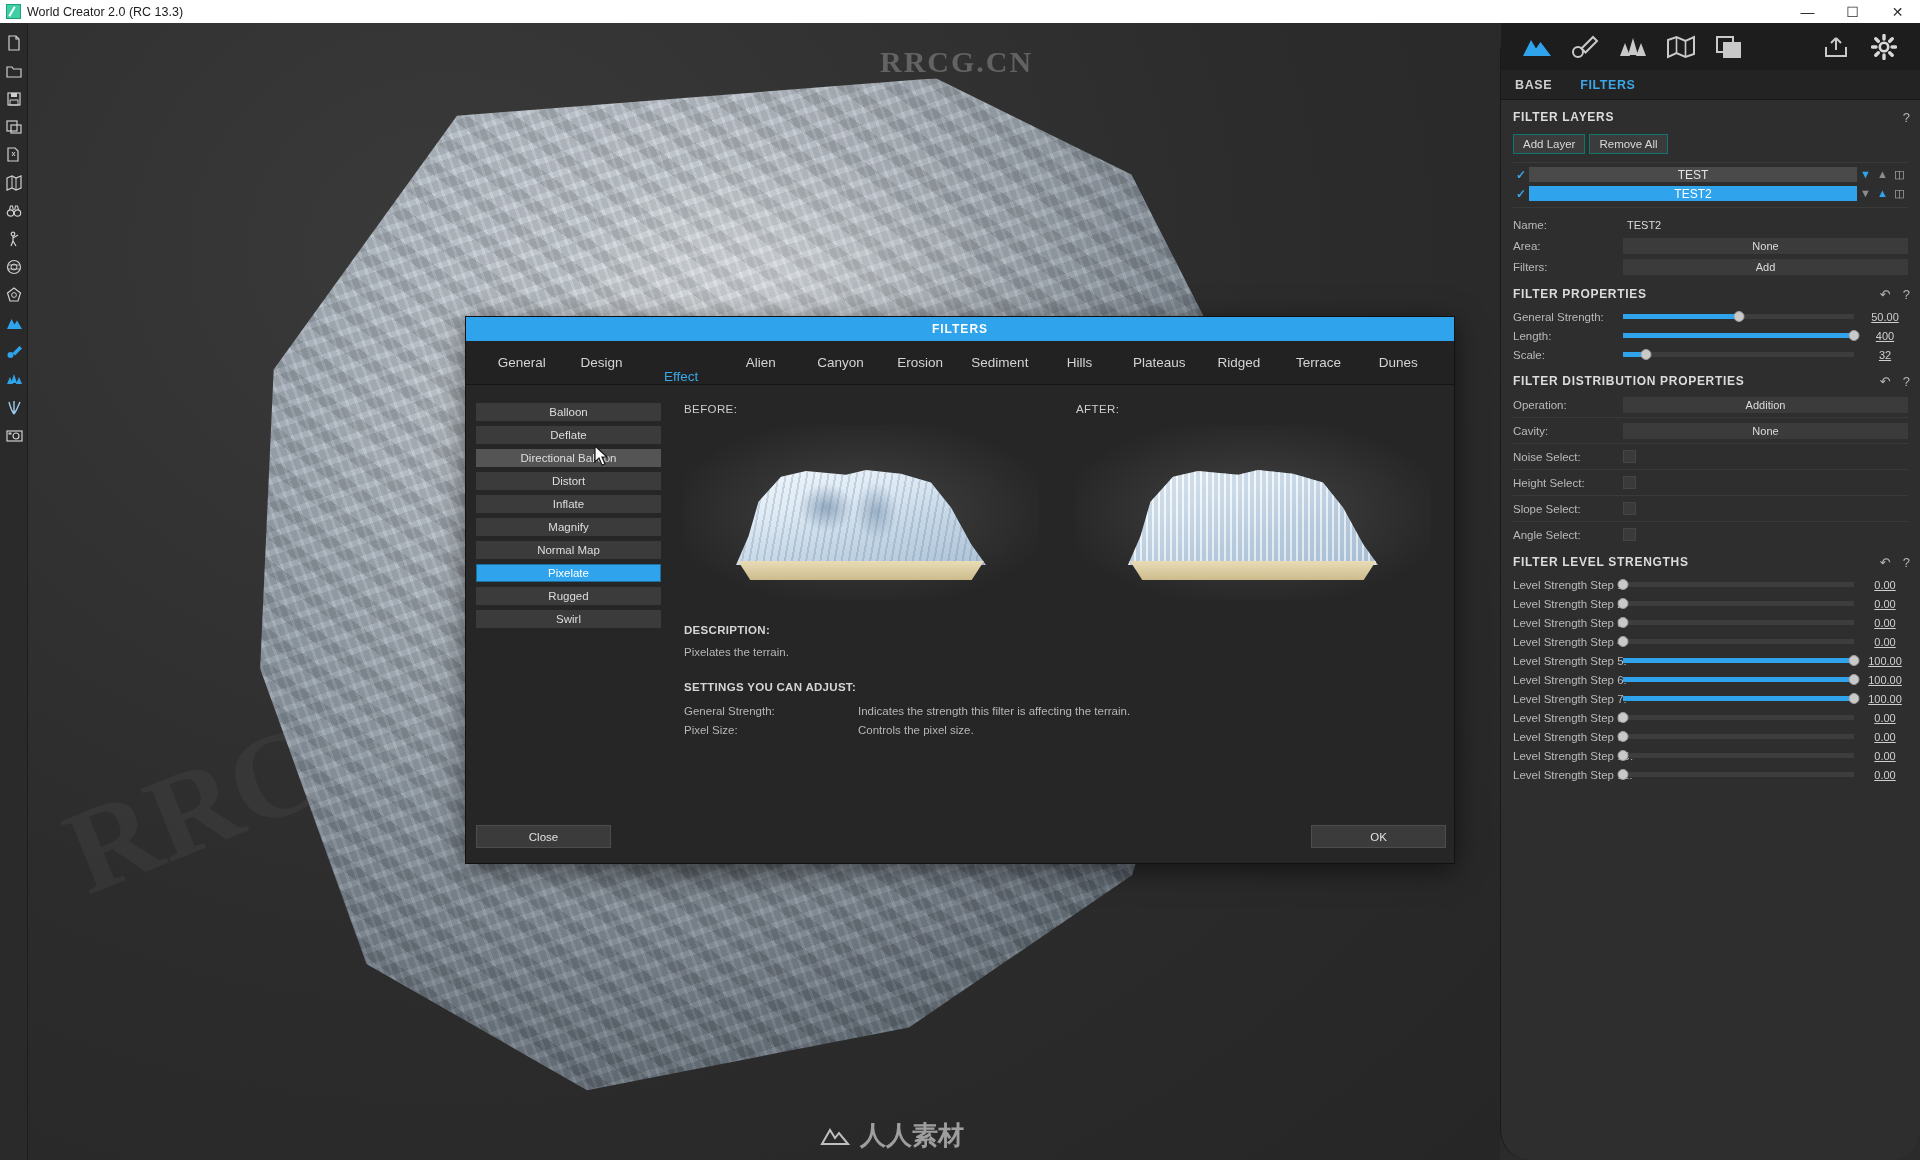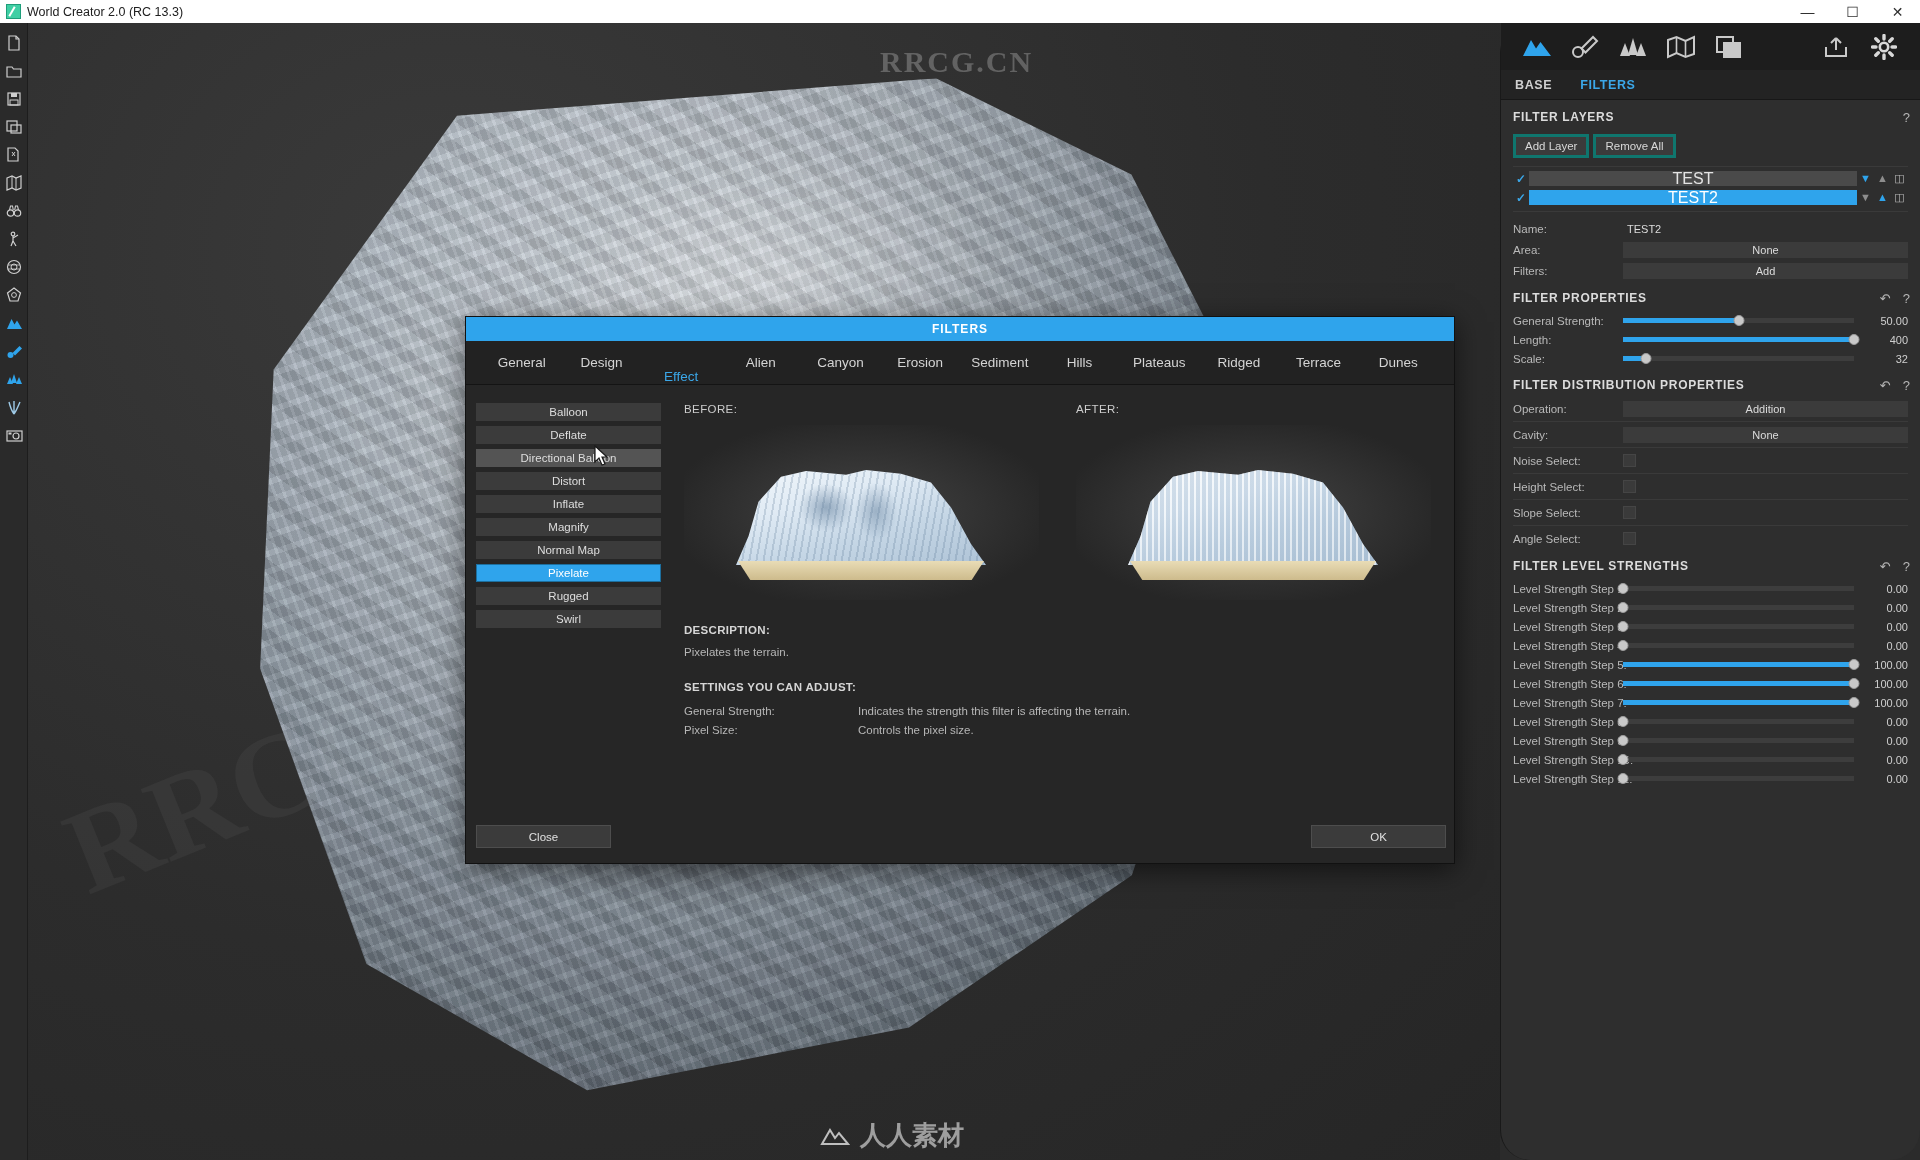--- a/index.html
+++ b/index.html
@@ -56,49 +56,49 @@
     border-bottom:1px solid #171717;}
   .rp-tab{font-size:12.5px;font-weight:bold;letter-spacing:.6px;color:#cfcfcf;}
   .rp-tab.active{color:#3ba7e8;}
 
   .sec-head{display:flex;align-items:center;height:26px;padding:0 10px 0 12px;margin-top:4px;}
   .sec-head .t{font-size:12px;font-weight:bold;letter-spacing:.7px;color:#dcdcdc;}
   .sec-head .sp{flex:1;}
   .sec-head .ic{color:#b5b5b5;font-size:13px;margin-left:12px;line-height:1;}
 
   .btnrow{display:flex;gap:4px;padding:4px 12px 6px 12px;}
-  .sbtn{background:#3b3b3b;border:3px solid #0f766e;color:#d8d8d8;font-size:11.5px;
+  .sbtn{background:#3b3b3b;border:1px solid #0f766e;color:#d8d8d8;font-size:11.5px;
     padding:3px 9px;}
 
   .layerlist{margin:2px 12px 0 12px;border-top:1px solid #3a3a3a;border-bottom:1px solid #3a3a3a;
     padding:3px 0;}
   .layerrow{display:flex;align-items:center;height:17px;margin-bottom:2px;}
   .lchk{width:16px;text-align:center;color:#3ba7e8;font-size:12px;font-weight:bold;}
   .lname{flex:1;height:15px;background:#4a4a4a;display:flex;align-items:center;
-    justify-content:center;font-size:16px;color:#e4e4e4;}
+    justify-content:center;font-size:12px;color:#e4e4e4;}
   .layerrow.sel .lname{background:#2fa4ec;color:#ffffff;}
   .larrow{width:17px;text-align:center;font-size:11px;line-height:1;}
   .larrow.on{color:#2fa4ec;} .larrow.off{color:#8d8d8d;}
   .ltrash{width:17px;text-align:center;color:#b9b9b9;font-size:11px;}
 
   .frow{display:flex;align-items:center;height:21px;padding:0 12px;}
   .flabel{width:110px;font-size:11.5px;color:#b9b9b9;}
   .fval{flex:1;height:16px;background:#3b3b3b;display:flex;align-items:center;
     justify-content:center;font-size:11px;color:#dcdcdc;}
   .fval.plain{background:transparent;justify-content:flex-start;padding-left:4px;}
   .fdiv{height:1px;background:#3a3a3a;margin:2px 12px;}
   .fbox{width:13px;height:13px;background:#3a3a3a;border:1px solid #454545;}
 
   .srow{display:flex;align-items:center;height:19px;padding:0 12px;}
   .slabel{width:110px;font-size:11.5px;color:#b9b9b9;white-space:nowrap;}
   .strack{flex:1;height:5px;background:#3d3d3d;position:relative;margin:0 8px 0 0;}
   .sfill{position:absolute;left:0;top:0;height:5px;background:#2fa4ec;}
   .sknob{position:absolute;top:-3px;width:11px;height:11px;border-radius:50%;
     background:#c9c9c9;border:1px solid #9c9c9c;transform:translateX(-50%);}
-  .snum{width:46px;text-align:right;font-size:11px;color:#cfcfcf;}
+  .snum{width:46px;text-align:center;font-size:11px;color:#cfcfcf;text-decoration:underline;}
 
   
   #dlg{position:absolute;left:465px;top:316px;width:990px;height:548px;background:#262626;
     border:1px solid #111;box-shadow:0 6px 26px rgba(0,0,0,.55);}
   #dlg-title{height:24px;background:#2fa4ec;display:flex;align-items:center;justify-content:center;
     color:#fff;font-size:12px;font-weight:bold;letter-spacing:1px;}
   #dlg-tabs{height:44px;background:#222;display:flex;align-items:center;padding:0 16px;
     border-bottom:1px solid #141414;}
   .dtab{flex:1;text-align:center;font-size:13.5px;color:#d4d4d4;}
   .dtab.active{color:#3ba7e8;margin-top:27px;}

